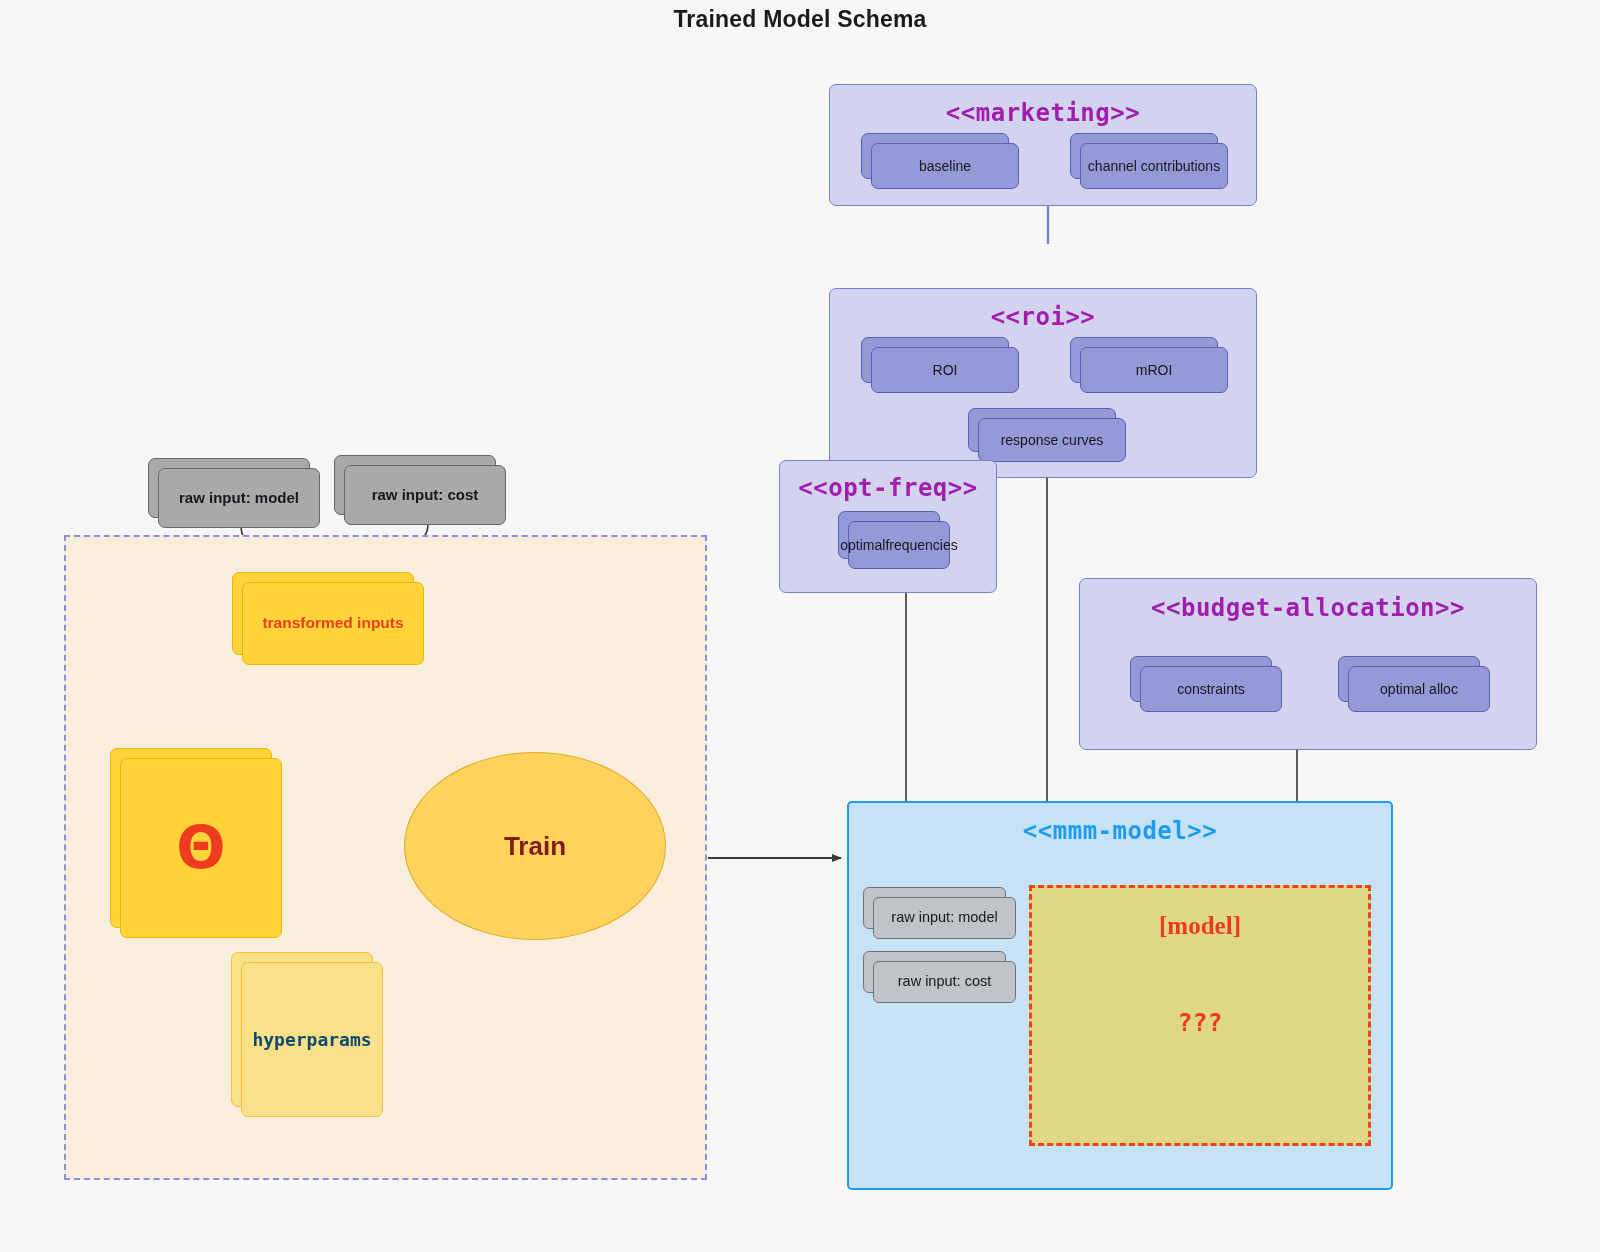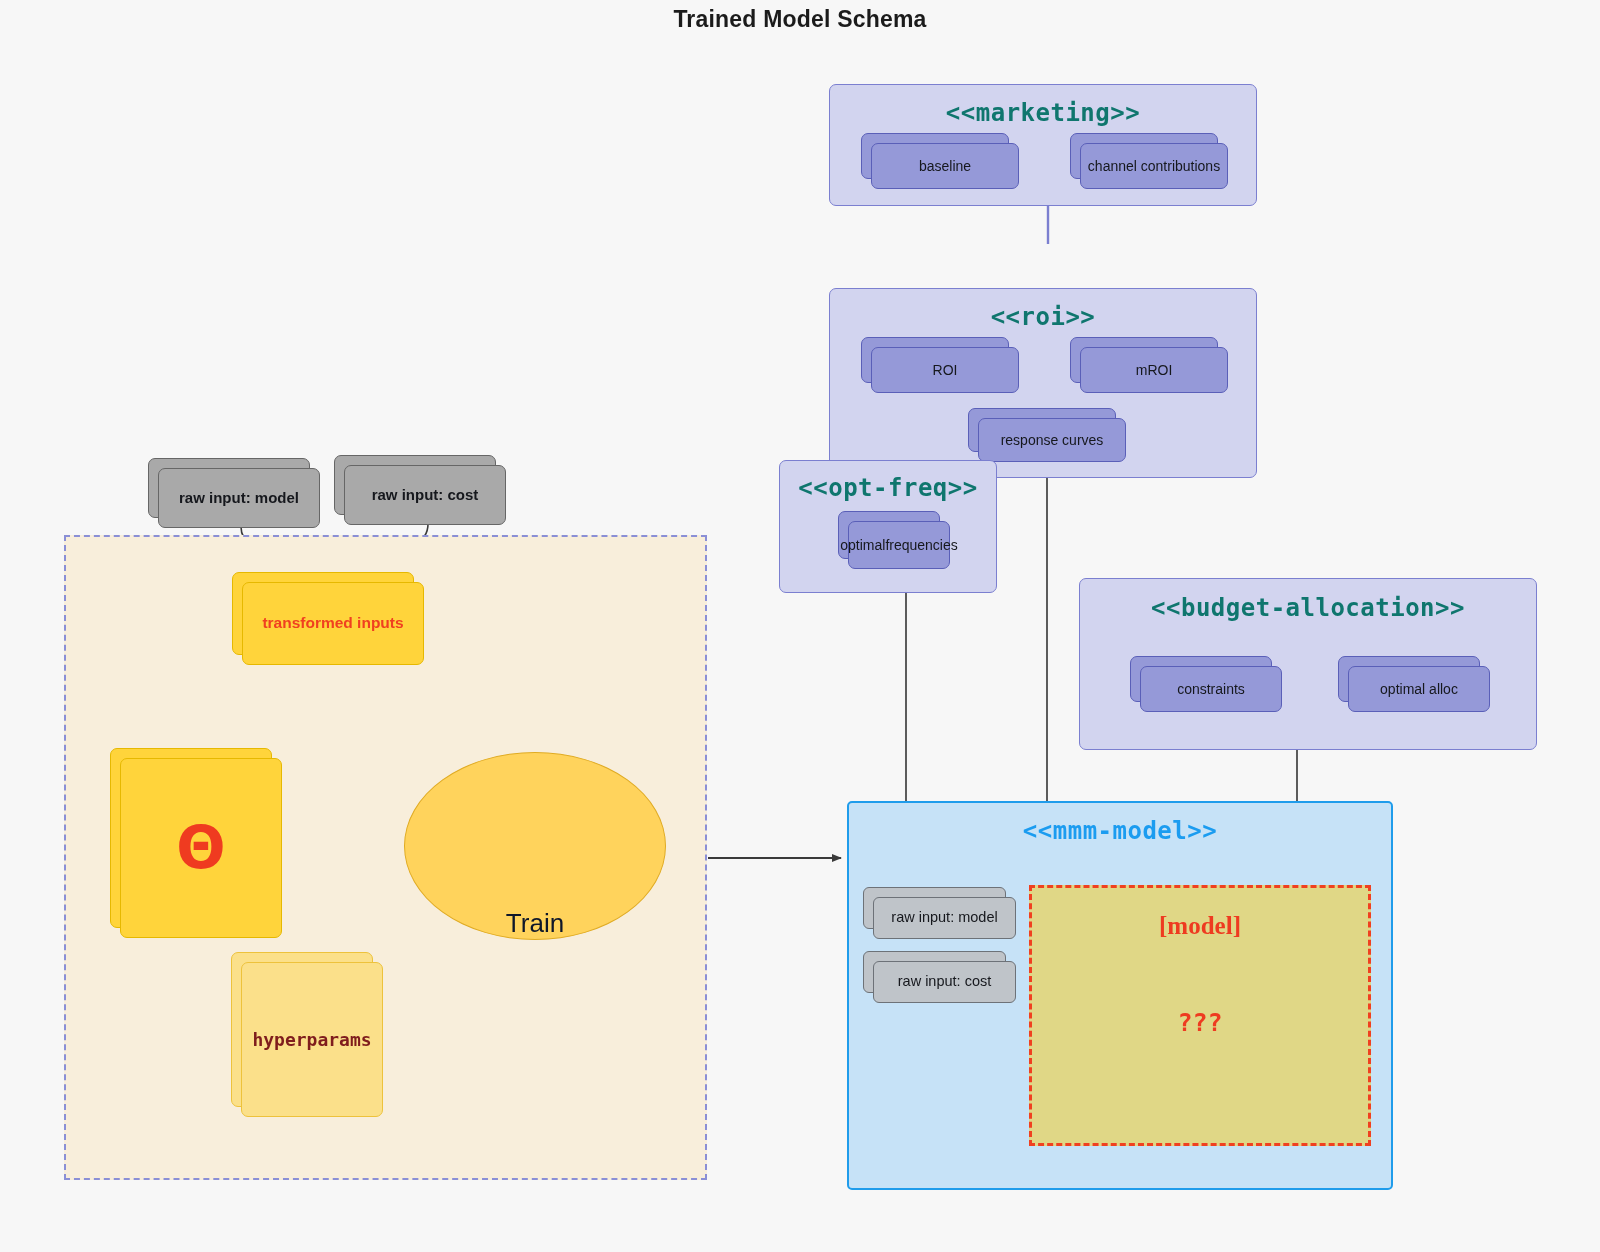--- a/index.html
+++ b/index.html
@@ -38,21 +38,21 @@
     border: 1.6px solid #7b7fd0;
     border-radius: 7px;
   }
   .pkg .pkg-title {
     position: absolute;
     left: 0; right: 0;
     text-align: center;
     font-family: "DejaVu Sans Mono", monospace;
     font-weight: bold;
     font-size: 24px;
-    color: #0f766e;
+    color: #a21caf;
     letter-spacing: .5px;
   }
   
   .pkg.blue {
     background: #c6e2f7;
     border: 2.4px solid #1f9ceb;
     border-radius: 5px;
   }
   .pkg.blue .pkg-title { color: #1b9cf0; }
 
@@ -96,21 +96,21 @@
     text-align: center;
     line-height: 1.18;
   }
 
   .lbl-sm  { font-size: 14px; color: #16181d; }
   .lbl-grey{ font-size: 15px; font-weight: bold; color: #16181d; }
   .lbl-grey-sm { font-size: 14.5px; color: #16181d; }
   .lbl-orange-b { font-size: 15.5px; font-weight: bold; color: #f04020; }
   .lbl-mono-orange {
     font-family: "DejaVu Sans Mono", monospace;
-    font-size: 18px; font-weight: bold; color: #7f1d1d;
+    font-size: 18px; font-weight: bold; color: #0c4a6e;
   }
   .theta {
     font-size: 58px; font-weight: bold; color: #ef3b20;
     font-family: "DejaVu Sans", sans-serif;
   }
 
   
   #mf-frame {
     position: absolute;
     background: #f8eedb;
@@ -123,22 +123,22 @@
     font-weight: bold;
     color: #f0432a;
   }
 
   
   #train {
     position: absolute;
     background: #ffd35c;
     border: 1.6px solid #e0ab23;
     border-radius: 50%;
-    display: flex; align-items: flex-end; justify-content: center;
-    font-size: 26px; font-weight: normal; color: #0f172a;
+    display: flex; align-items: center; justify-content: center;
+    font-size: 26px; font-weight: bold; color: #7f1d1d;
   }
 
   
   #model-block {
     position: absolute;
     background: #e0d786;
     border: 3px dashed #f04020;
   }
   #model-block .m-title {
     position: absolute; left: 0; right: 0; top: 24px;

